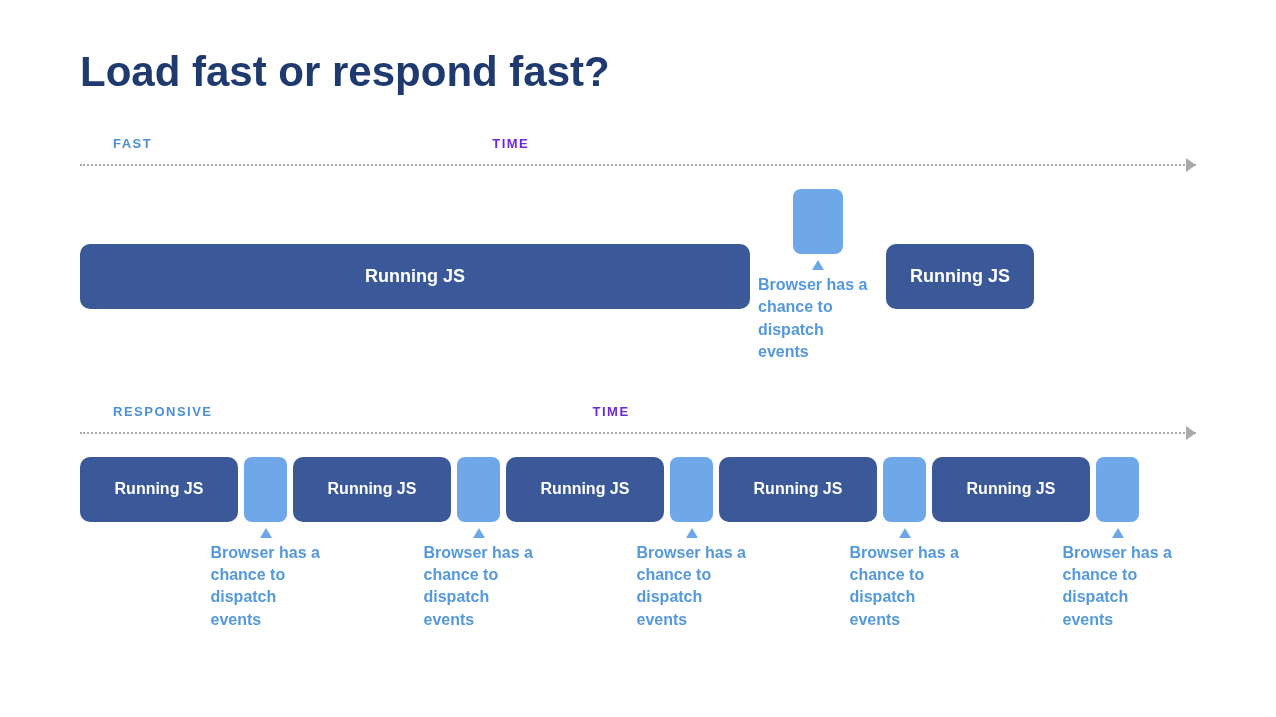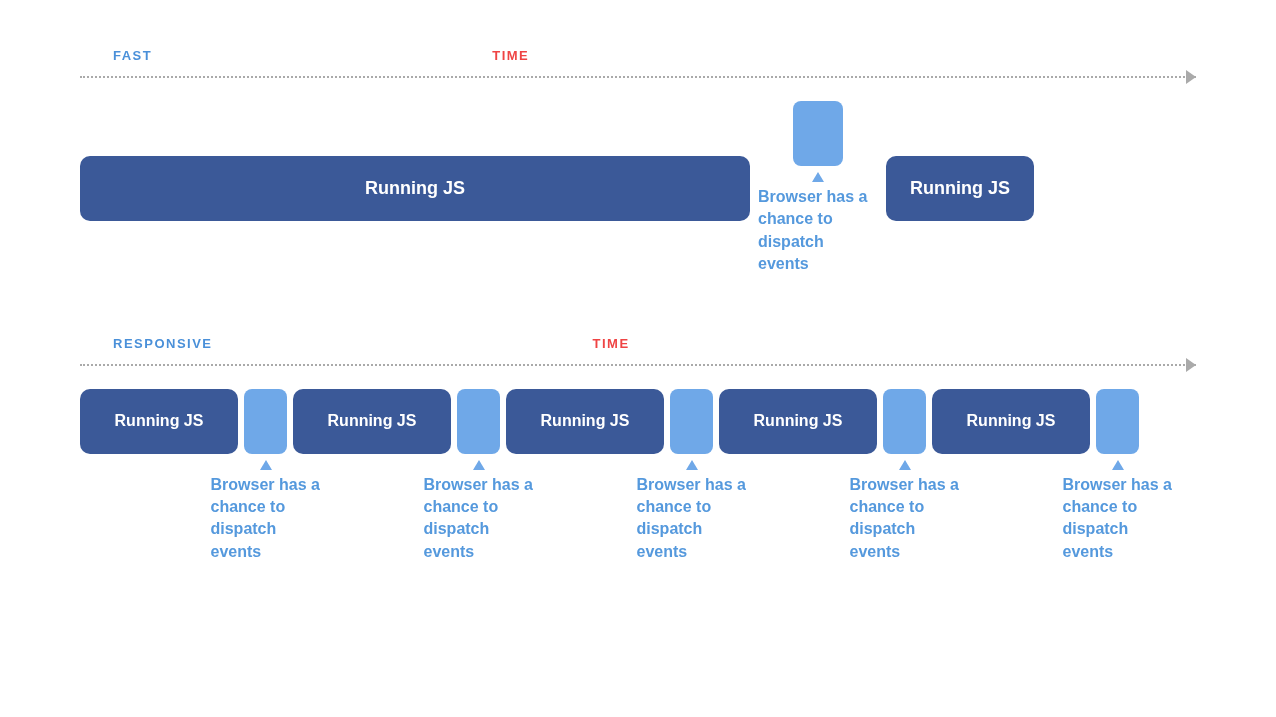--- a/index.html
+++ b/index.html
@@ -26,21 +26,21 @@
     .section-label {
       font-size: 13px;
       font-weight: 700;
       letter-spacing: 1.5px;
       color: #4a90d9;
     }
     .section-time-label {
       font-size: 13px;
       font-weight: 700;
       letter-spacing: 1.5px;
-      color: #ef4444;
+      color: #6d28d9;
       margin-left: auto;
     }
     .timeline-arrow {
       position: relative;
       height: 16px;
       margin-bottom: 16px;
     }
     .timeline-arrow-line {
       position: absolute;
       top: 7px;
@@ -147,20 +147,21 @@
     }
     .time-label-resp {
       margin-left: 380px;
     }
   </style>
 </head>
 <body>
 
 <div class="page">
 
+  <h1 class="title">Load fast or respond fast?</h1>
 
   <div class="section">
 
     <div class="section-header-row">
       <span class="section-label">FAST</span>
       <span class="section-time-label time-label-fast">TIME</span>
     </div>
 
     <div class="timeline-arrow">
       <div class="timeline-arrow-line"></div>
@@ -186,21 +187,21 @@
         </div>
         <div class="gap"></div>
 
         <div class="js-block js-block-right">
           <span>Running JS</span>
         </div>
       </div>
     </div>
   </div>
 
-  <div class="section" style="margin-top: 60px;">
+  <div class="section" style="margin-top: 40px;">
 
     <div class="section-header-row">
       <span class="section-label">RESPONSIVE</span>
       <span class="section-time-label time-label-resp">TIME</span>
     </div>
 
     <div class="timeline-arrow">
       <div class="timeline-arrow-line"></div>
       <div class="timeline-arrow-head"></div>
     </div>

